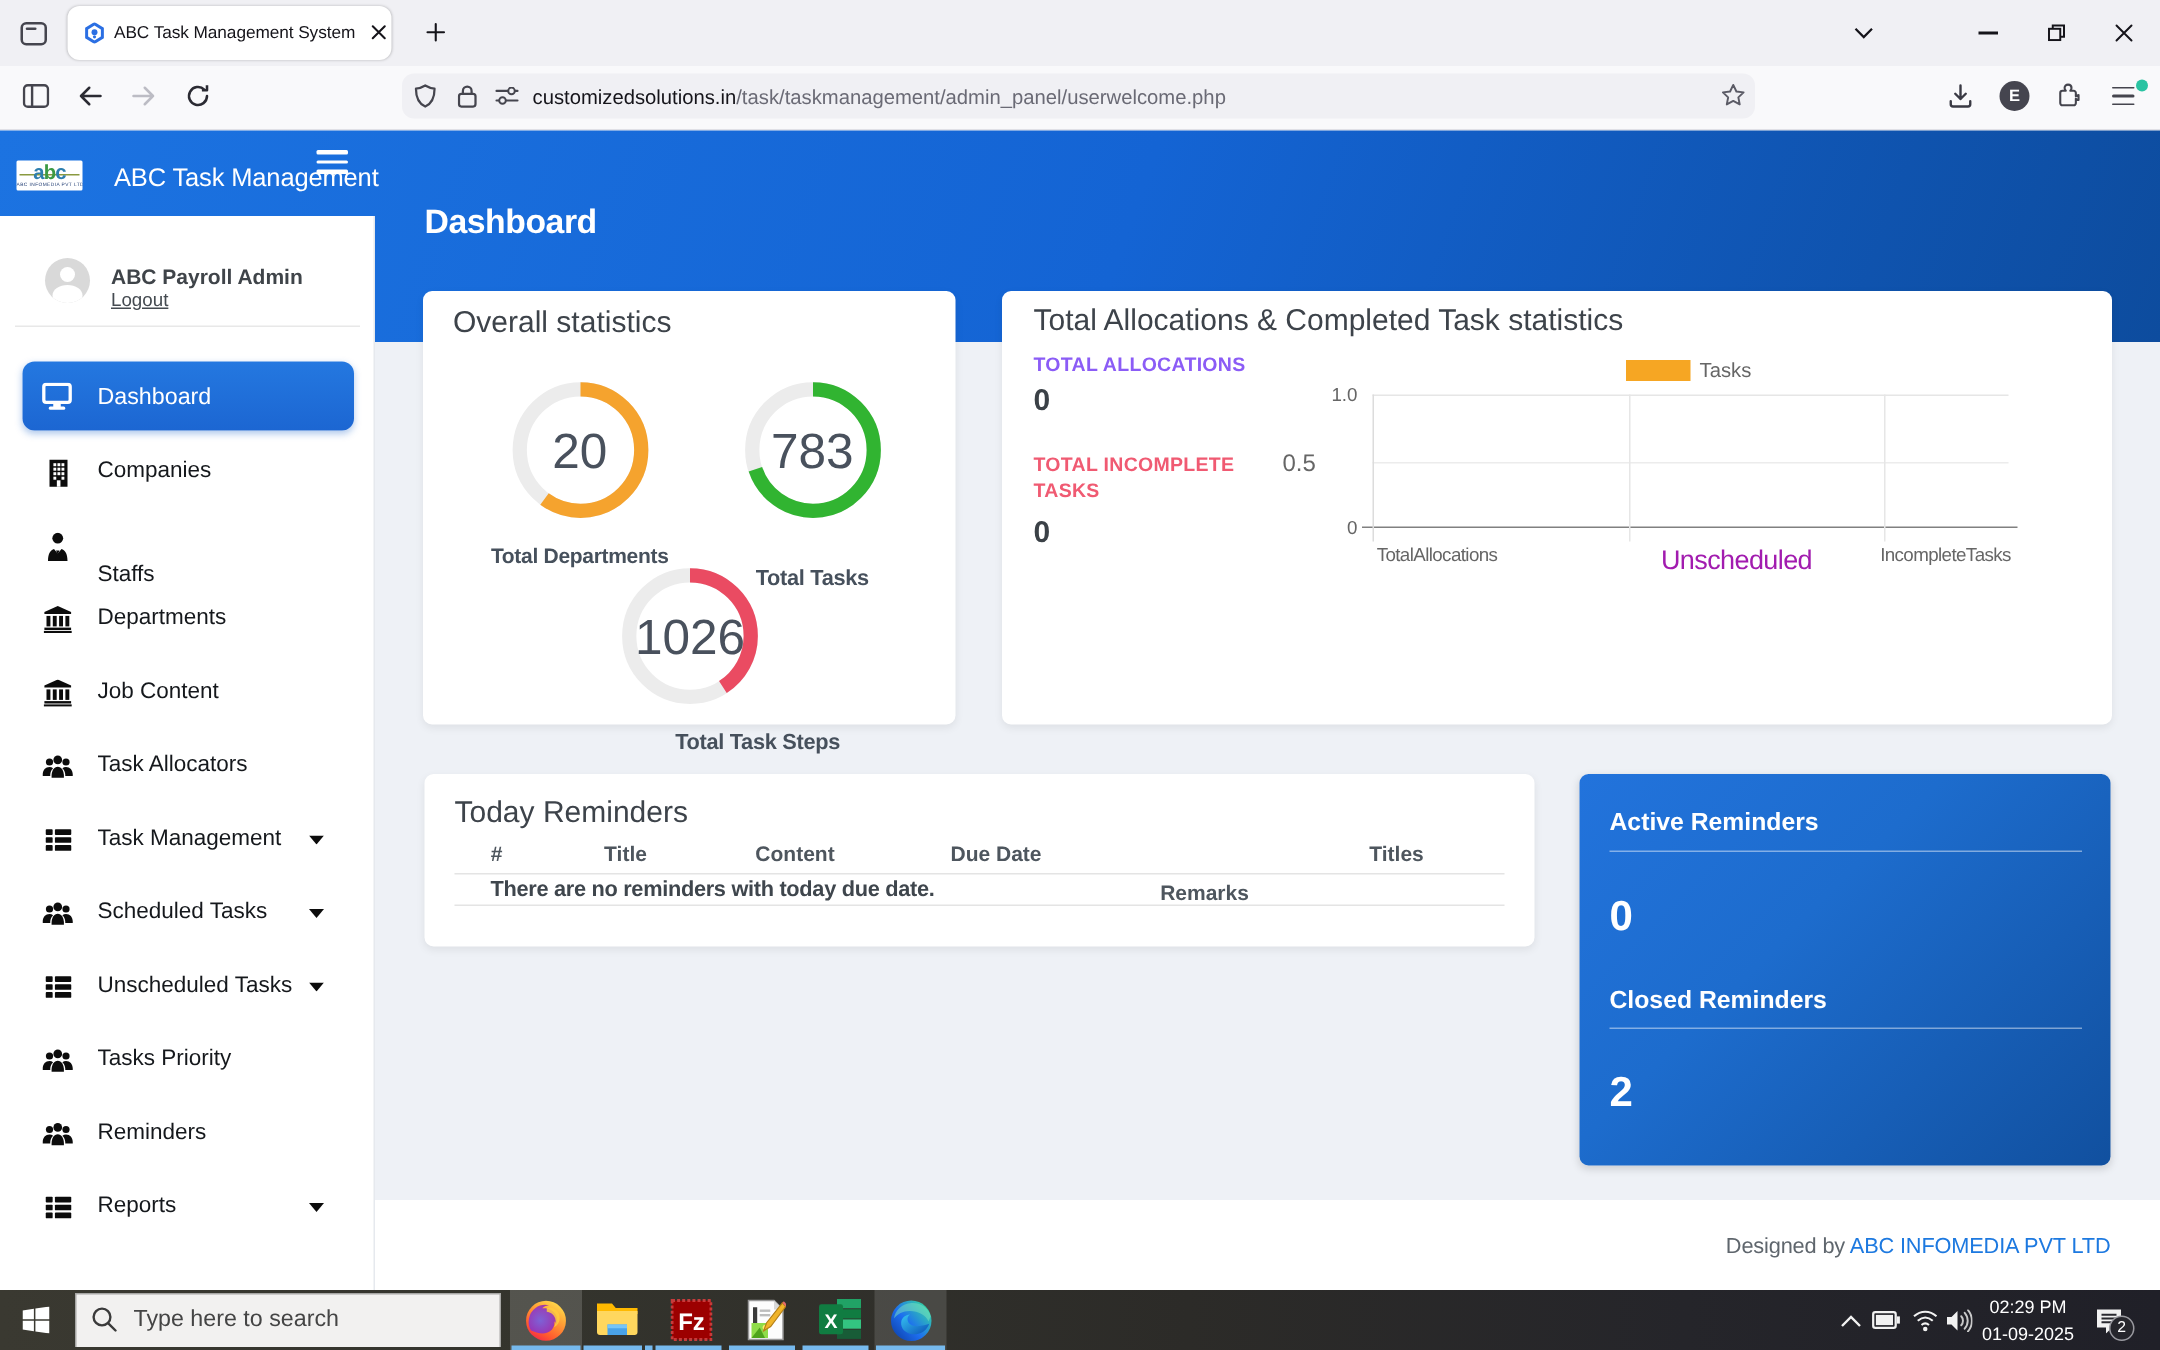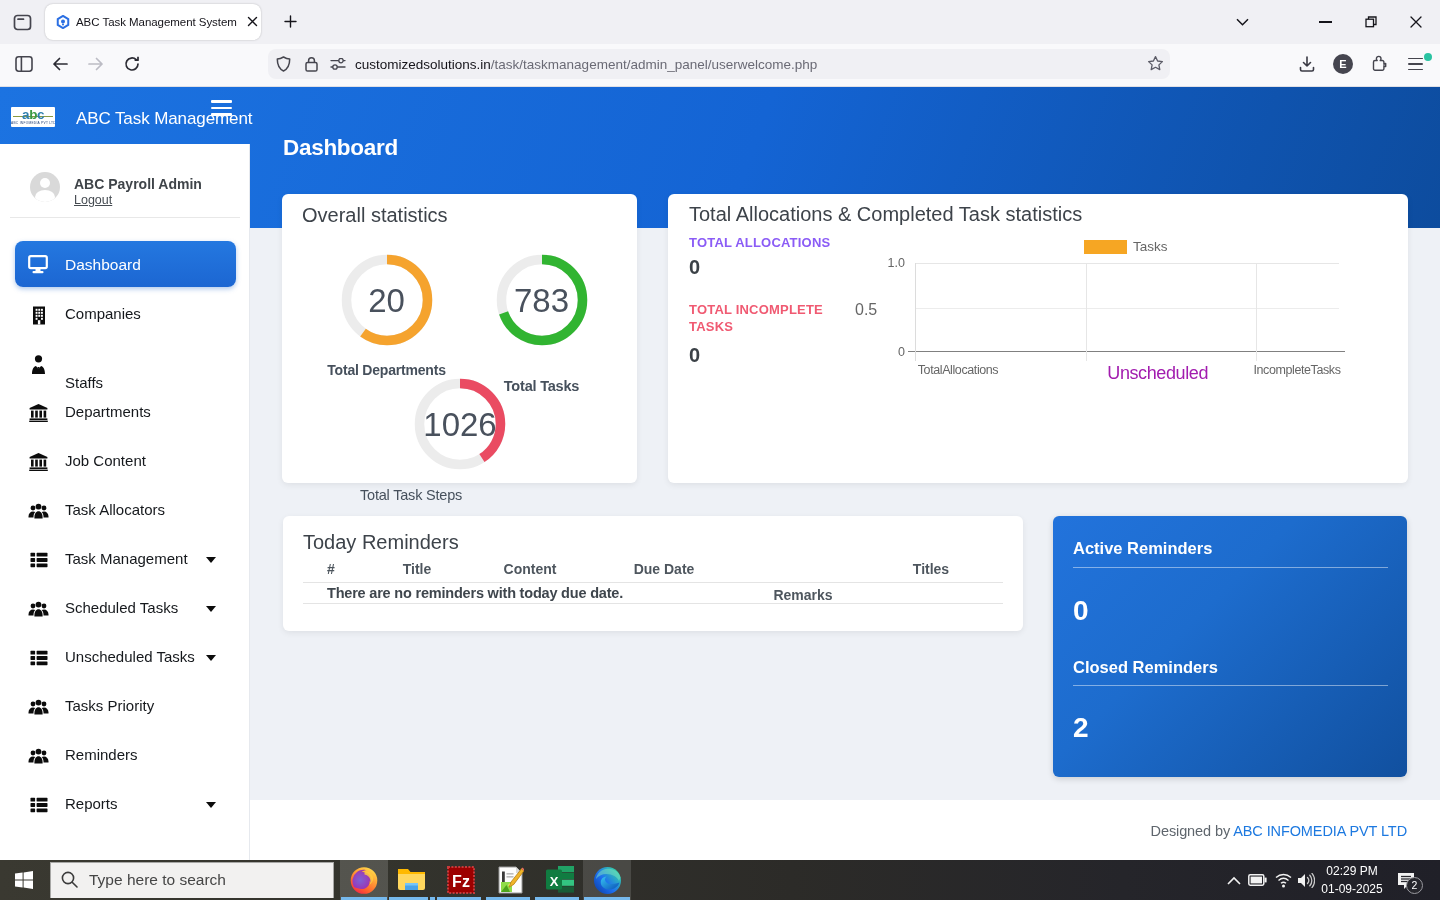--- a/index.html
+++ b/index.html
@@ -294,21 +294,21 @@
     <circle cx="50" cy="50" r="40.5" fill="none" stroke="#31b431" stroke-width="9.5" stroke-dasharray="177.42144511148356 254.46900494077323" transform="rotate(-90 50 50)"></circle>
   </svg>
   <div class="abs" style="left:491.5px;top:282px;width:100px;text-align:center;font-size:33px;color:#49515d;">783</div>
     <svg class="abs" style="left:410px;top:374px" width="100" height="100" viewBox="0 0 100 100">
     <circle cx="50" cy="50" r="40.5" fill="none" stroke="#ececec" stroke-width="9.5"></circle>
     <circle cx="50" cy="50" r="40.5" fill="none" stroke="#ea4b62" stroke-width="9.5" stroke-dasharray="103.9081770174824 254.46900494077323" transform="rotate(-90 50 50)"></circle>
   </svg>
   <div class="abs" style="left:410px;top:406px;width:100px;text-align:center;font-size:33px;color:#49515d;">1026</div>
     <div class="abs" style="left:286.5px;top:362px;width:200px;text-align:center;font-size:14px;font-weight:bold;color:#46505c;letter-spacing:-.2px;">Total Departments</div>
     <div class="abs" style="left:441.5px;top:362px;width:200px;text-align:center;font-size:14.5px;font-weight:bold;color:#46505c;letter-spacing:-.2px;margin-top:16px;">Total Tasks</div>
-    <div class="abs" style="left:360px;top:487px;width:200px;text-align:left;font-size:14.5px;font-weight:normal;color:#46505c;letter-spacing:-.2px;">Total Task Steps</div>
+    <div class="abs" style="left:360px;top:487px;width:200px;text-align:right;font-size:14.5px;font-weight:bold;color:#46505c;letter-spacing:-.2px;">Total Task Steps</div>
   </div>
 
 <div class="abs" style="left:668px;top:194px;width:740px;height:289px;background:#fff;border-radius:6px;box-shadow:0 2px 6px rgba(0,0,0,.07);"></div>
 <div class="abs" style="left:689px;top:203px;font-size:20px;color:#3d434a;">Total Allocations &amp; Completed Task statistics</div>
 <div class="abs" style="left:689px;top:235px;font-size:13px;font-weight:bold;color:#8b5cf6;letter-spacing:.2px;">TOTAL ALLOCATIONS</div>
 <div class="abs" style="left:689px;top:256px;font-size:20px;font-weight:bold;color:#3b4147;">0</div>
 <div class="abs" style="left:689px;top:301px;font-size:13px;font-weight:bold;color:#f05a72;letter-spacing:.2px;line-height:17px;">TOTAL INCOMPLETE<br>TASKS</div>
 <div class="abs" style="left:689px;top:344px;font-size:20px;font-weight:bold;color:#3b4147;">0</div>
 
 <div id="chart">

